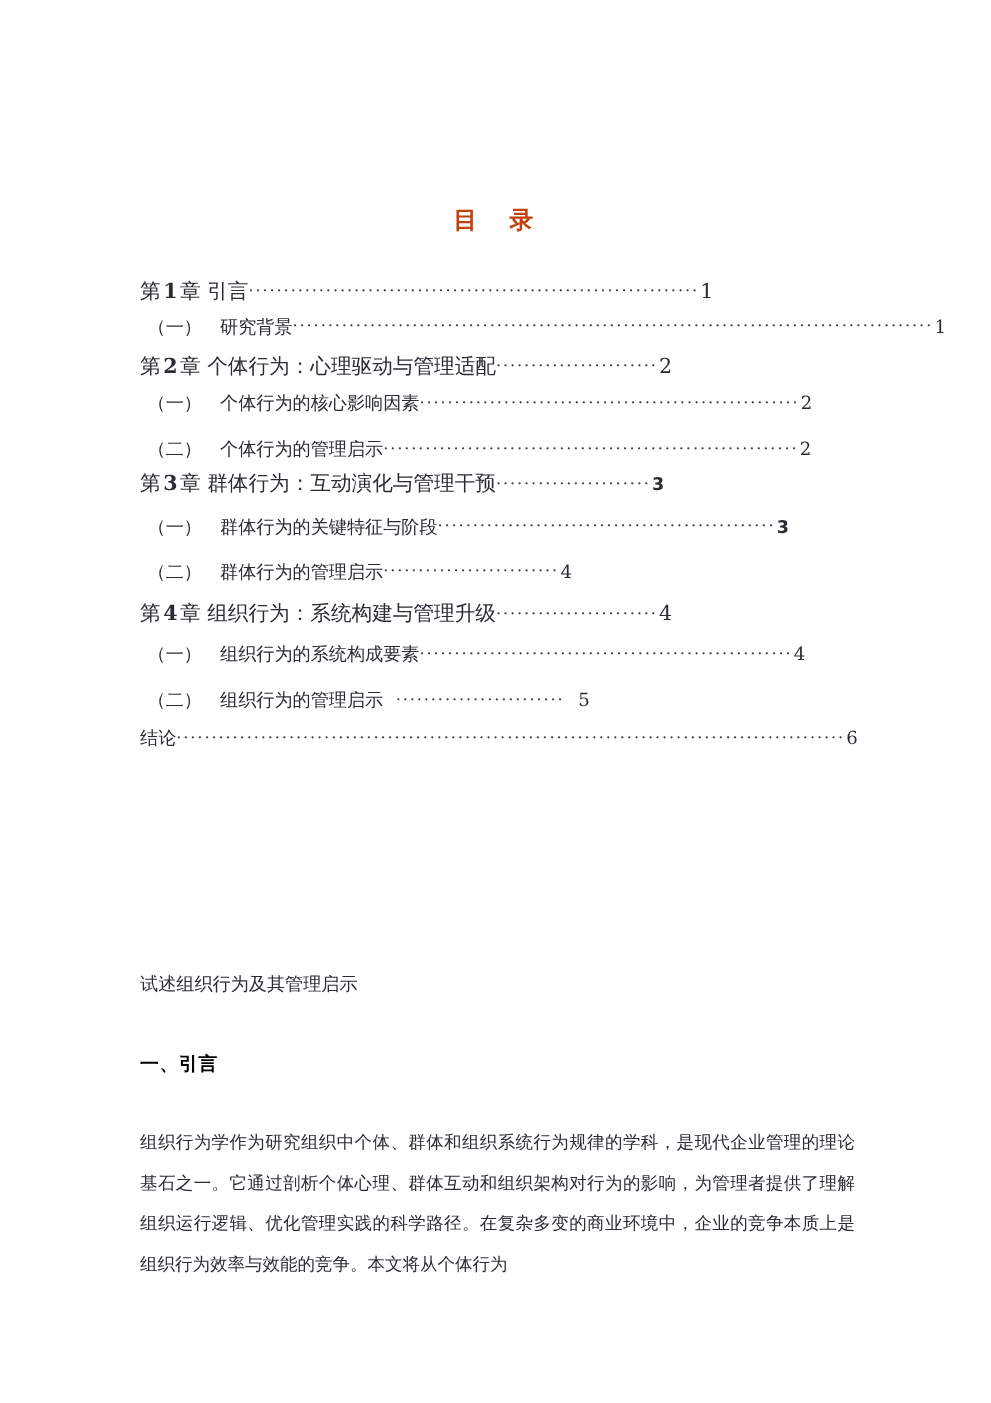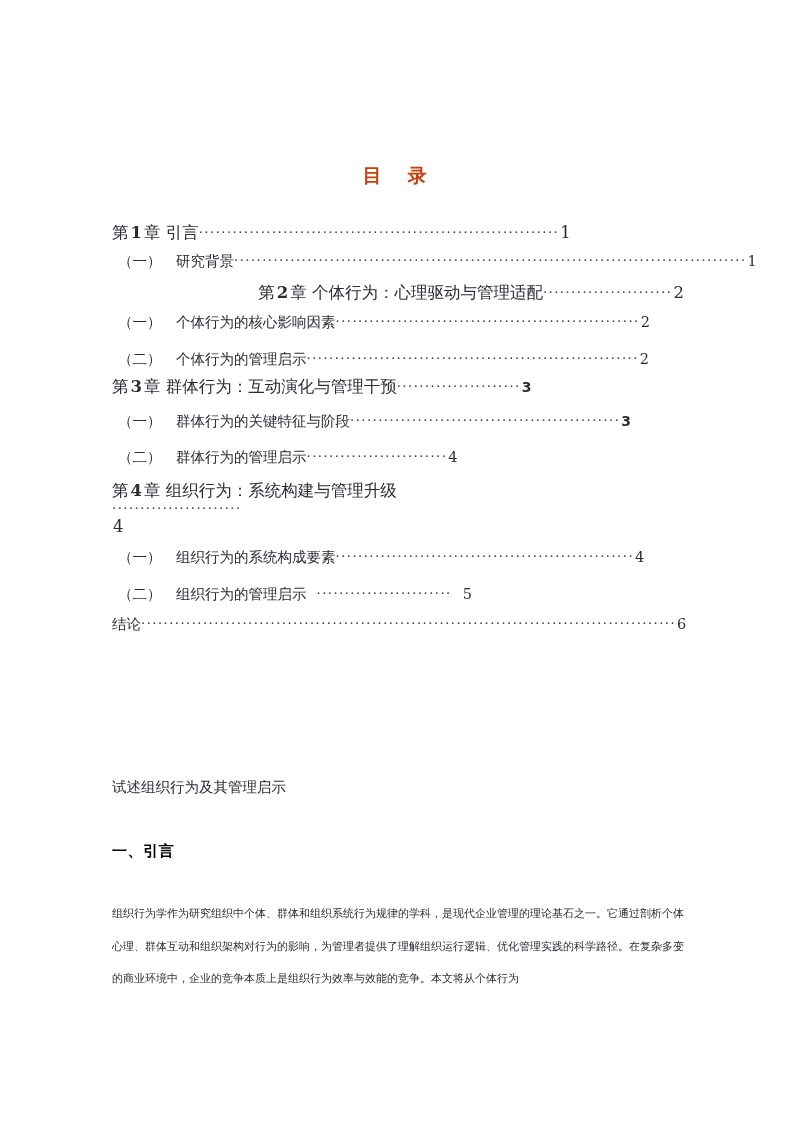--- a/index.html
+++ b/index.html
@@ -121,21 +121,21 @@
     font-size: 15px;
     letter-spacing: 0.04em;
     color: #000;
   }
 
   .doc-para {
     position: absolute;
     left: 112px;
     top: 898px;
     width: 572px;
-    font-size: 11px;
+    font-size: 14px;
     line-height: 32.5px;
     text-align: justify;
     text-justify: inter-ideograph;
     color: #2b2b33;
     font-family: "DejaVu Serif", serif;
   }
 </style>
 </head>
 <body>
 
@@ -147,21 +147,21 @@
       <div class="toc-row lvl1" style="margin-bottom: 8px;">
         <span class="toc-label"><span>第</span><span class="toc-num">1</span><span>章 </span><span>引言 </span></span>
         <span class="toc-dots">································································</span>
         <span class="toc-page">1</span>
       </div>
       <div class="toc-row lvl2" style="margin-bottom: 11px;">
         <span class="toc-label"><span>（一）　研究背景</span></span>
         <span class="toc-dots">···························································································</span>
         <span class="toc-page">1</span>
       </div>
-      <div class="toc-row lvl1" style="margin-bottom: 9px; justify-content: flex-end;">
+      <div class="toc-row lvl1" style="margin-bottom: 9px;">
         <span class="toc-label"><span>第</span><span class="toc-num">2</span><span>章 </span><span>个体行为：心理驱动与管理适配</span></span>
         <span class="toc-dots">·······················</span>
         <span class="toc-page">2</span>
       </div>
       <div class="toc-row lvl2" style="margin-bottom: 18px;">
         <span class="toc-label"><span>（一）　个体行为的核心影响因素</span></span>
         <span class="toc-dots">······················································</span>
         <span class="toc-page">2</span>
       </div>
       <div class="toc-row lvl2" style="margin-bottom: 7px;">
@@ -177,21 +177,21 @@
       <div class="toc-row lvl2" style="margin-bottom: 17px;">
         <span class="toc-label"><span>（一）　群体行为的关键特征与阶段</span></span>
         <span class="toc-dots">················································</span>
         <span class="toc-page bold">3</span>
       </div>
       <div class="toc-row lvl2" style="margin-bottom: 13px;">
         <span class="toc-label"><span>（二）　群体行为的管理启示</span></span>
         <span class="toc-dots">·························</span>
         <span class="toc-page">4</span>
       </div>
-      <div class="toc-row lvl1" style="margin-bottom: 12px; flex-direction: column;">
+      <div class="toc-row lvl1" style="margin-bottom: 12px;">
         <span class="toc-label"><span>第</span><span class="toc-num">4</span><span>章 </span><span>组织行为：系统构建与管理升级</span></span>
         <span class="toc-dots">·······················</span>
         <span class="toc-page">4</span>
       </div>
       <div class="toc-row lvl2" style="margin-bottom: 18px;">
         <span class="toc-label"><span>（一）　组织行为的系统构成要素</span></span>
         <span class="toc-dots">·····················································</span>
         <span class="toc-page">4</span>
       </div>
       <div class="toc-row lvl2" style="margin-bottom: 11px; gap: 10px;">

